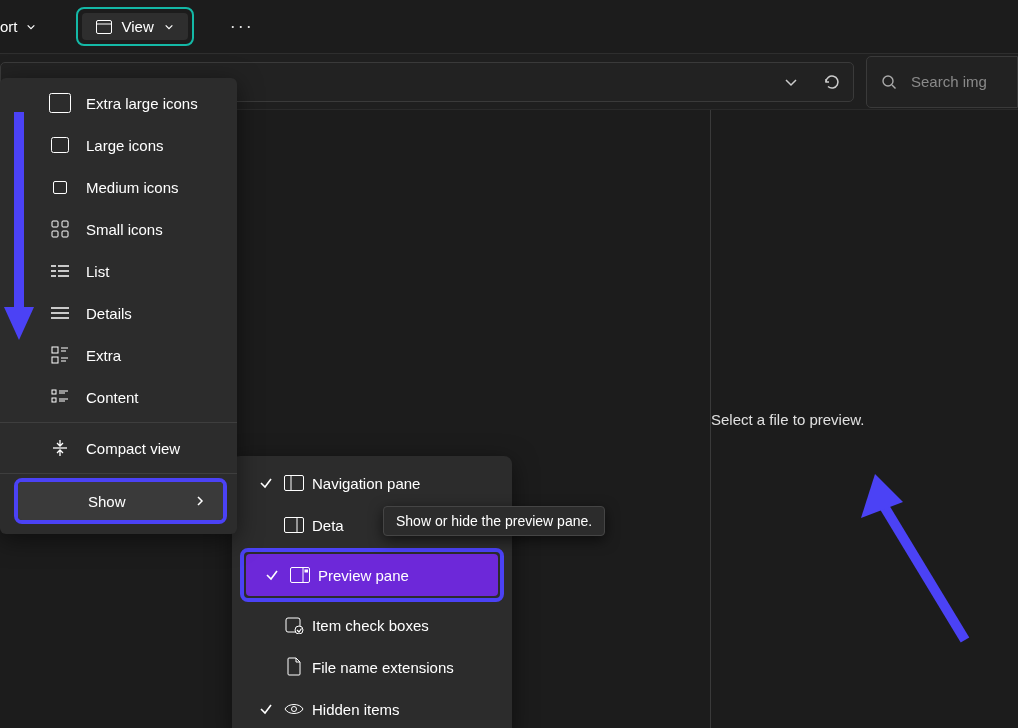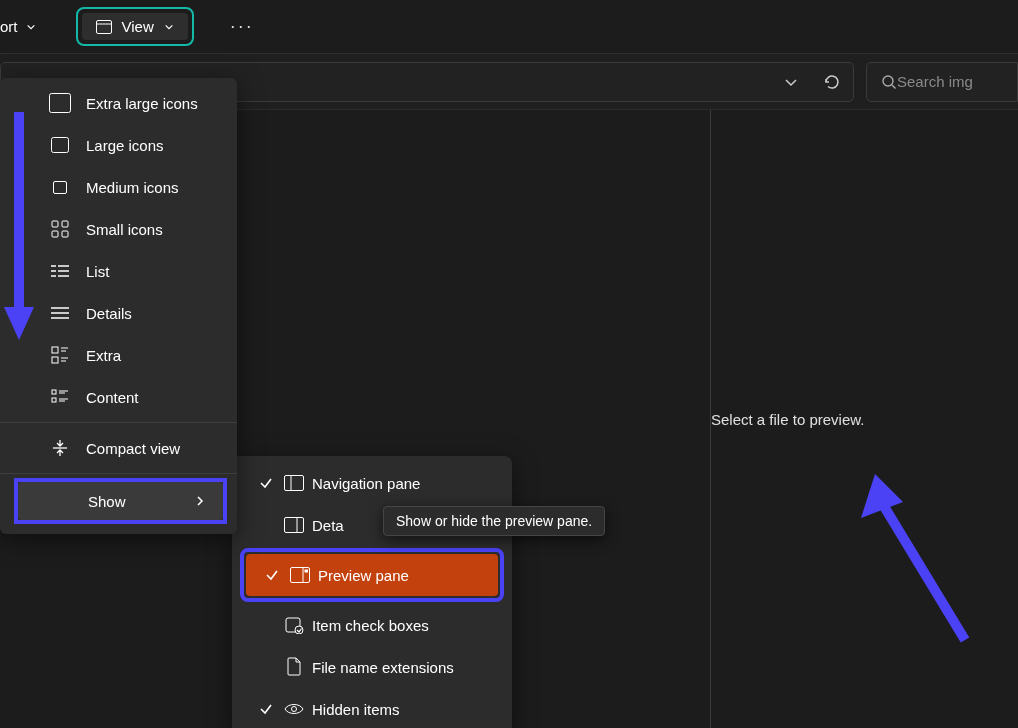--- a/index.html
+++ b/index.html
@@ -94,27 +94,28 @@
     .address-chevron {
       width: 16px;
       height: 16px;
     }
     .refresh-icon {
       width: 18px;
       height: 18px;
     }
     .search-box {
       width: 152px;
-      height: 40px;
+      height: 52px;
       border: 1px solid #3a3a3a;
       border-left: 1px solid #3a3a3a;
       border-radius: 5px 0 0 5px;
       display: flex;
       align-items: center;
       padding-left: 14px;
+      gap: 14px;
       background: #222;
     }
     .search-icon {
       width: 16px;
       height: 16px;
     }
     .search-placeholder {
       color: #8a8a8a;
     }
     
@@ -182,21 +183,21 @@
       margin-left: 36px;
     }
     .menu-divider {
       height: 1px;
       background: #3e3e3e;
       margin: 4px 0;
     }
     .show-item-wrapper {
       margin: 4px 10px 6px 14px;
       border: 4px solid #4b42f5;
-      border-radius: 0;
+      border-radius: 8px;
       padding: 0;
     }
     .show-item {
       display: flex;
       align-items: center;
       justify-content: space-between;
       height: 38px;
       padding: 0 18px 0 70px;
       background: #3a3a3a;
       border-radius: 4px;
@@ -232,21 +233,21 @@
       justify-content: center;
       align-items: center;
     }
     .preview-highlight-wrapper {
       margin: 2px 4px;
       border: 4px solid #4b42f5;
       border-radius: 8px;
       padding: 2px;
     }
     .preview-highlight-inner {
-      background: #c2410c;
+      background: #6d28d9;
       border-radius: 4px;
     }
     .tooltip {
       position: absolute;
       left: 383px;
       top: 506px;
       background: #2c2c2c;
       border: 1px solid #454545;
       padding: 6px 12px;
       border-radius: 4px;

